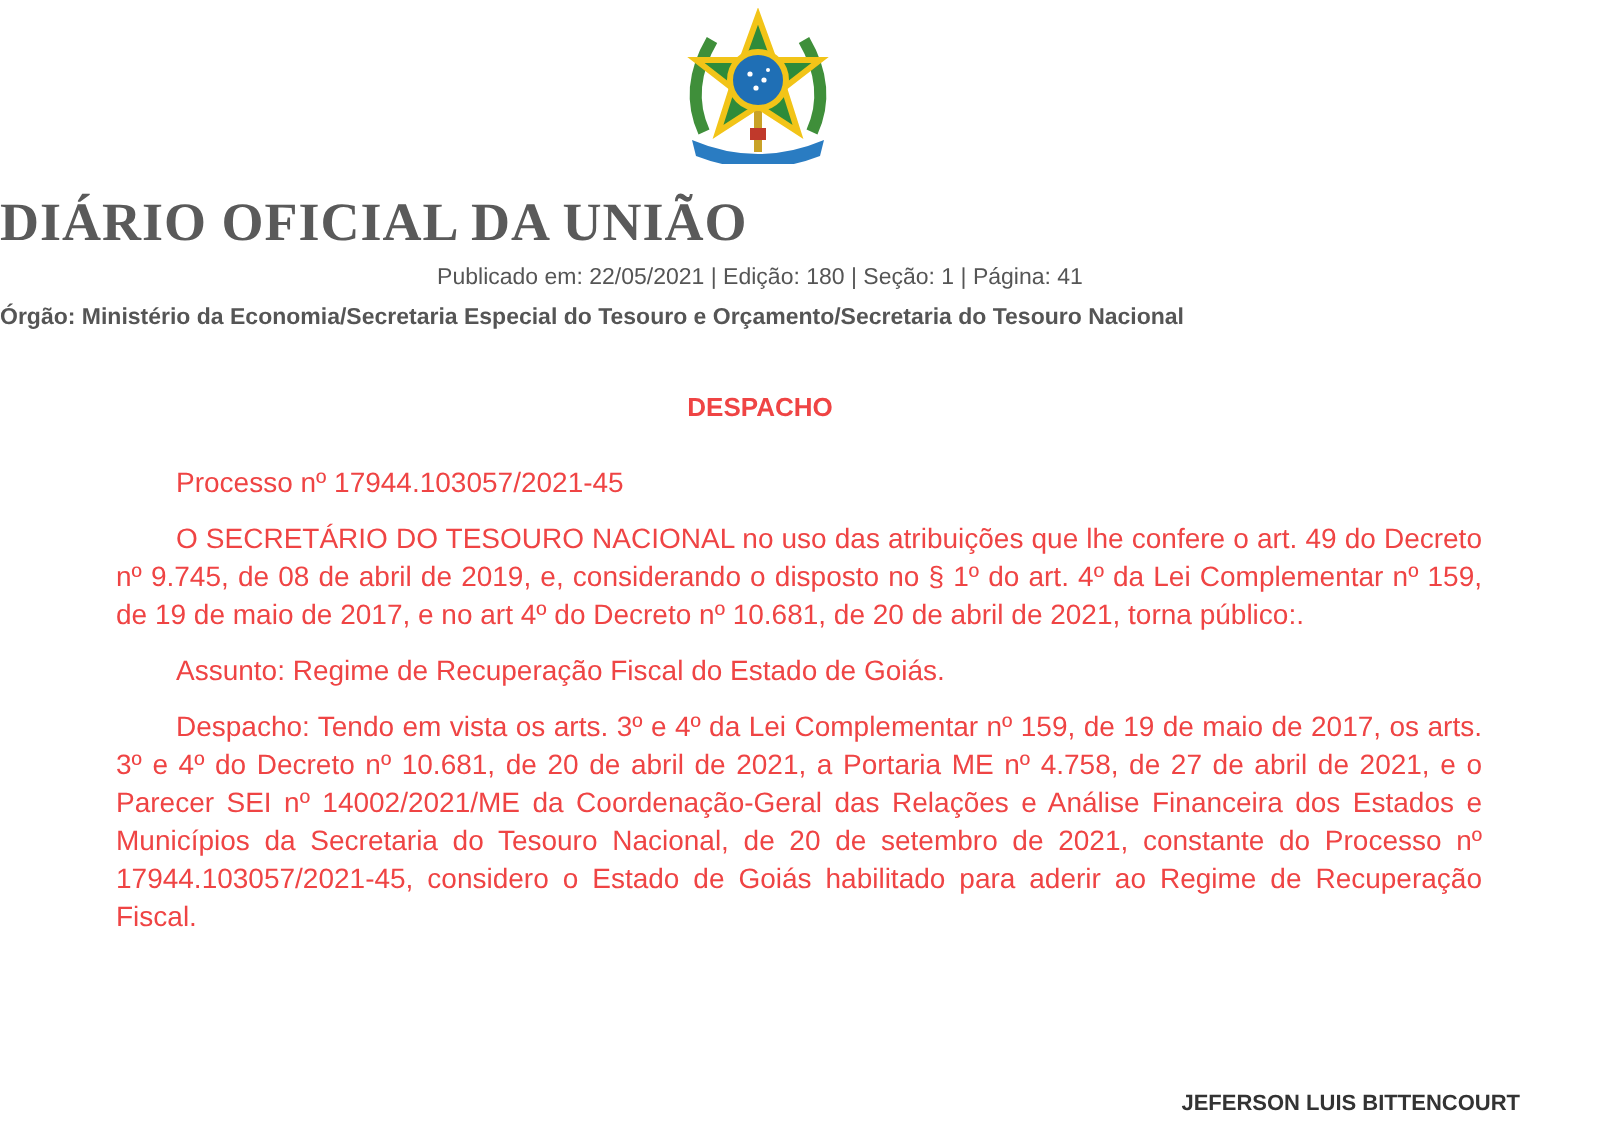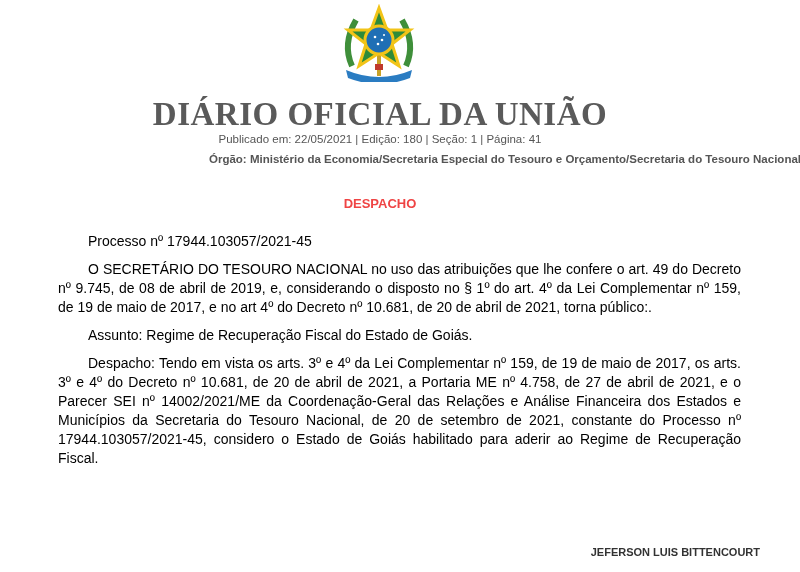--- a/index.html
+++ b/index.html
@@ -4,39 +4,39 @@
 <style>
   html, body { margin: 0; padding: 0; background: #ffffff; }
   body {
     width: 800px; height: 572px; overflow: hidden; position: relative;
     font-family: "Liberation Sans", sans-serif; color: #3d3d3d;
   }
   .emblem {
     position: absolute; left: 338px; top: 4px; width: 82px; height: 78px;
   }
   .masthead {
-    position: absolute; left: 0; width: 760px; text-align: center;
+    position: absolute; left: 0; width: 760px; text-align: left;
     top: 96px; font-family: "Liberation Serif", serif; font-weight: bold;
-    font-size: 33px; color: #5a5a5a; letter-spacing: 0.5px;
+    font-size: 27px; color: #5a5a5a; letter-spacing: 0.5px;
   }
   .pubinfo {
     position: absolute; left: 0; width: 760px; text-align: center;
     top: 133px; font-size: 11.5px; color: #555;
   }
   .orgao {
-    position: absolute; left: 0; width: 760px; text-align: right;
-    top: 153px; font-size: 11.5px; font-weight: bold; color: #555; margin-left: 41px;
+    position: absolute; left: 0; width: 760px; text-align: left;
+    top: 153px; font-size: 11.5px; font-weight: bold; color: #555;
   }
   .doc-title {
     position: absolute; left: 0; width: 760px; text-align: center;
     top: 196px; font-size: 13px; font-weight: bold; color: #ef4444;
   }
   .body-text {
     position: absolute; left: 58px; width: 683px; top: 232px;
-    font-size: 14px; line-height: 19px; color: #000000;
+    font-size: 14px; line-height: 19px; color: #ef4444;
   }
   .body-text p {
     margin: 0 0 9px 0; text-indent: 30px; text-align: justify;
   }
   .signature {
     position: absolute; left: 0; width: 760px; text-align: right;
     top: 546px; font-size: 11px; font-weight: bold; color: #333;
   }
 </style>
 </head>

